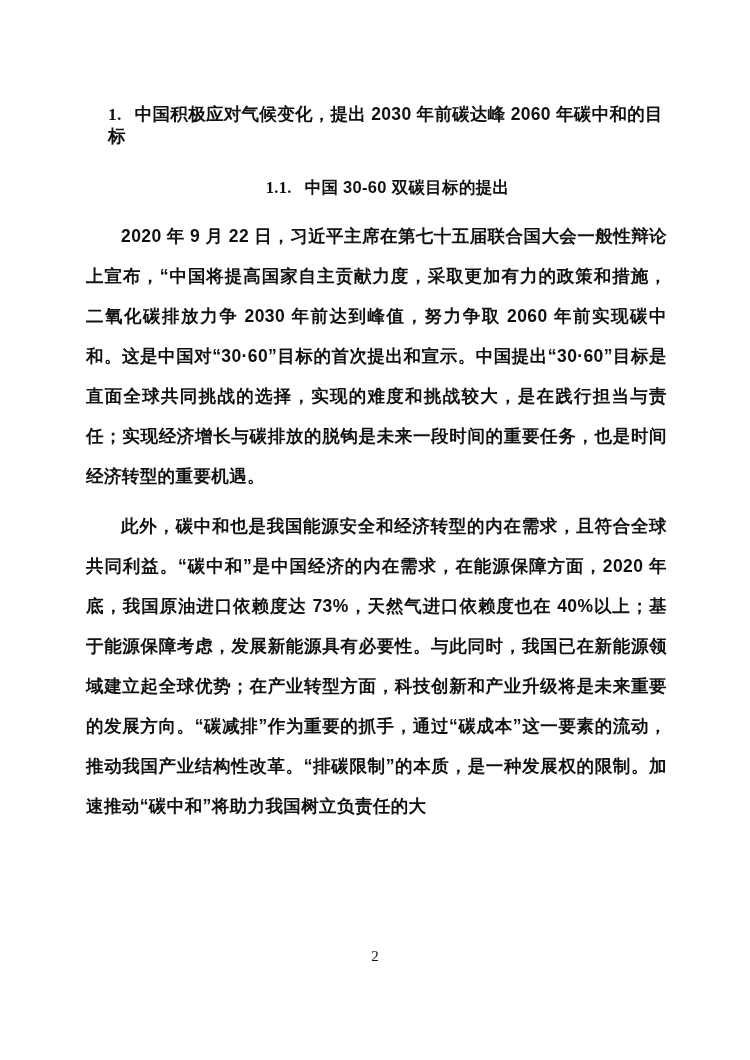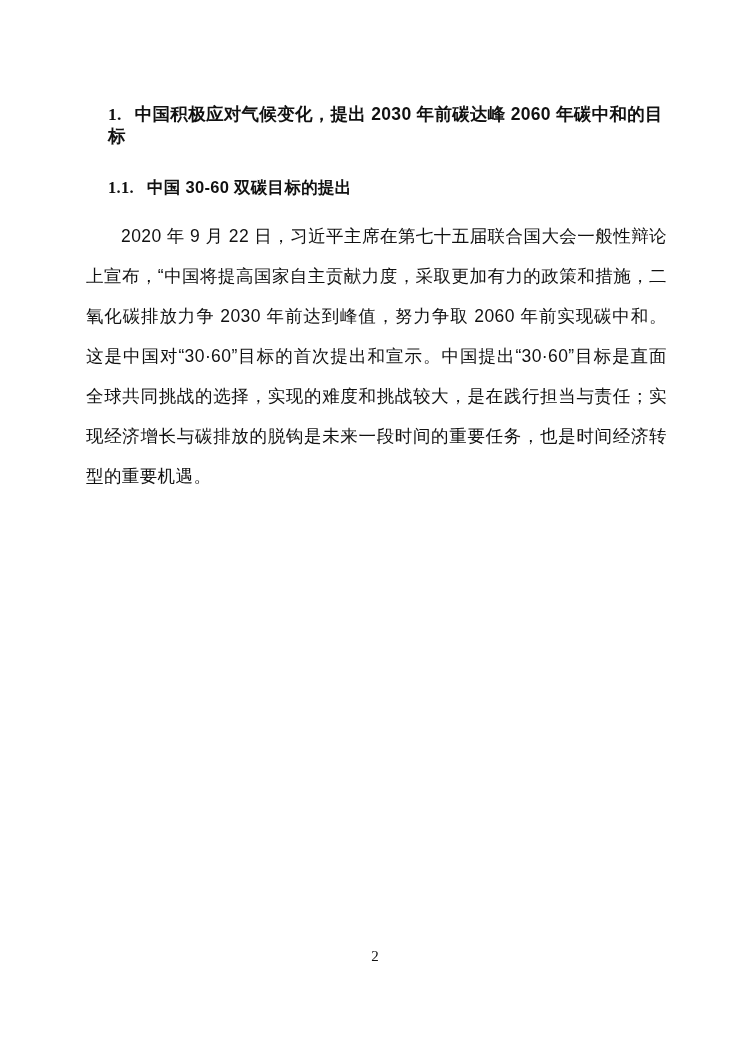--- a/index.html
+++ b/index.html
@@ -30,29 +30,30 @@
     padding-left: 22px;
     letter-spacing: 0.3px;
   }
   .heading-2 {
     font-size: 16.5px;
     font-weight: bold;
     line-height: 21px;
     margin: 30px 0 0 0;
     padding-left: 22px;
     letter-spacing: 0.3px;
+    text-align: center;
   }
   .hnum {
     display: inline-block;
     margin-right: 13px;
     font-family: "Liberation Serif", serif;
   }
   .body-paragraph {
     font-size: 17.5px;
-    font-weight: 400;
+    font-weight: 700;
     line-height: 40px;
     text-align: justify;
     text-justify: inter-ideograph;
     text-indent: 2em;
     letter-spacing: 0.4px;
     margin: 10px 0 0 0;
   }
   .content > p.first {
     margin-top: 18px;
   }
@@ -73,17 +74,18 @@
 <div class="page">
   <div class="content">
 
     <h1 class="heading-1"><span class="hnum">1.</span><span>中国积极应对气候变化，提出 2030 年前碳达峰 2060 年碳中和的目标</span></h1>
 
     <h2 class="heading-2"><span class="hnum">1.1.</span><span>中国 30-60 双碳目标的提出</span></h2>
 
     <p class="body-paragraph first">2020 年 9 月 22 日，习近平主席在第七十五届联合国大会一般性辩论上宣布，“中国将提高国家自主贡献力度，采取更加有力的政策和措施，二氧化碳排放力争 2030 年前达到峰值，努力争取 2060 年前实现碳中和。这是中国对“30·60”目标的首次提出和宣示。中国提出“30·60”目标是直面全球共同挑战的选择，实现的难度和挑战较大，是在践行担当与责任；实现经济增长与碳排放的脱钩是未来一段时间的重要任务，也是时间经济转型的重要机遇。</p>
 
 
+    <p class="body-paragraph">此外，碳中和也是我国能源安全和经济转型的内在需求，且符合全球共同利益。“碳中和”是中国经济的内在需求，在能源保障方面，2020 年底，我国原油进口依赖度达 73%，天然气进口依赖度也在 40%以上；基于能源保障考虑，发展新能源具有必要性。与此同时，我国已在新能源领域建立起全球优势；在产业转型方面，科技创新和产业升级将是未来重要的发展方向。“碳减排”作为重要的抓手，通过“碳成本”这一要素的流动，推动我国产业结构性改革。“排碳限制”的本质，是一种发展权的限制。加速推动“碳中和”将助力我国树立负责任的大</p>
 
   </div>
 
   <div class="page-footer">2</div>
 </div>
 
 </body></html>

